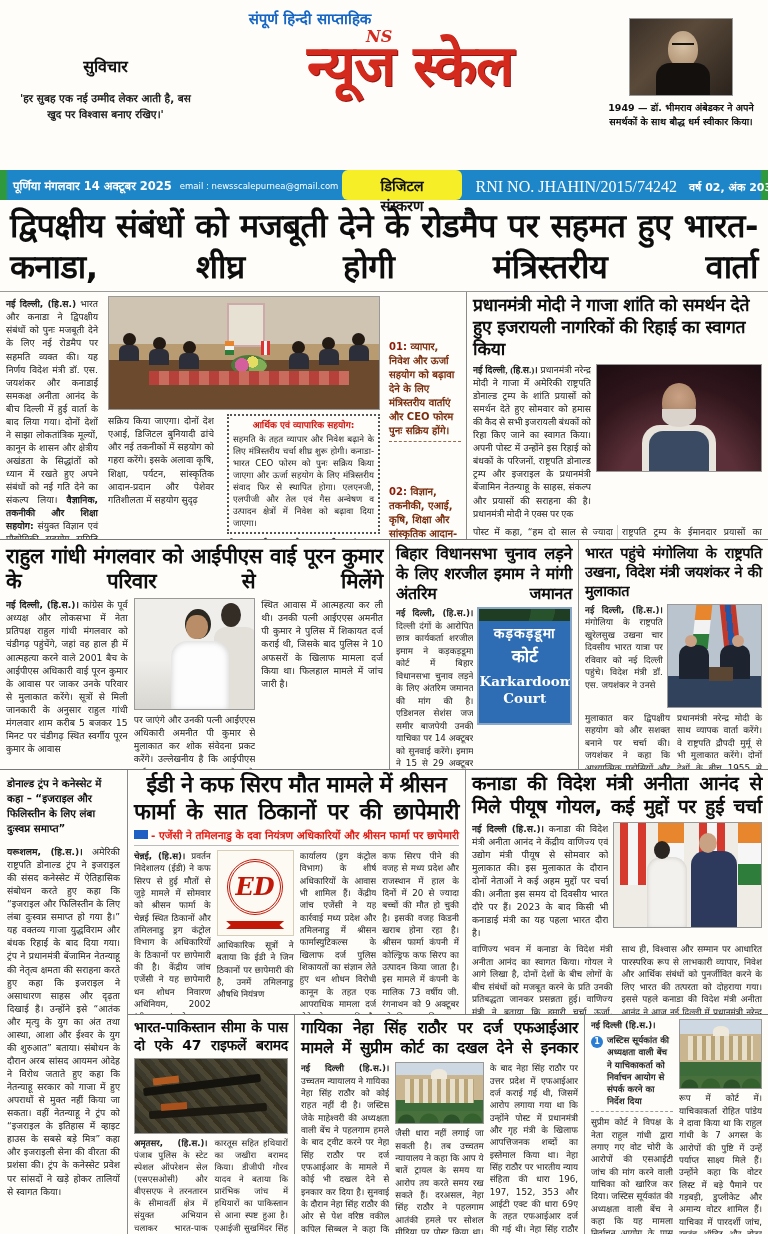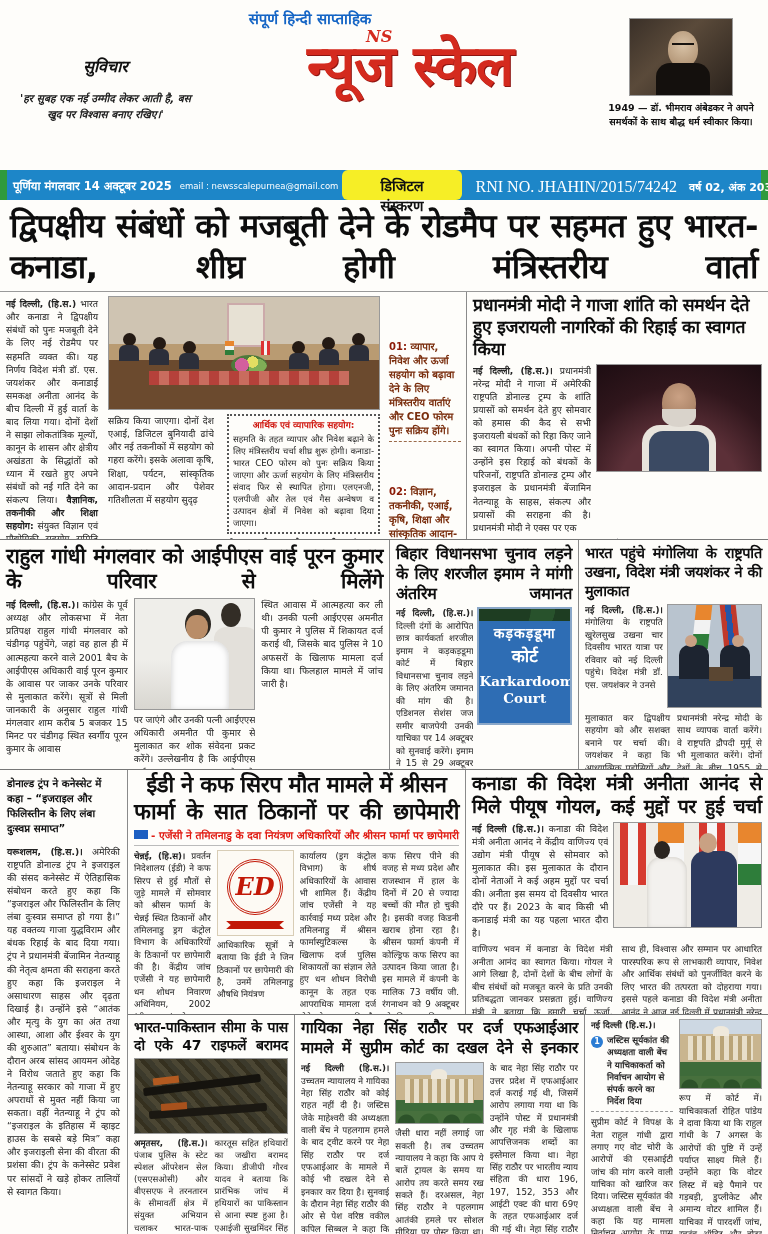--- a/index.html
+++ b/index.html
@@ -6,21 +6,21 @@
   html,body { background:#e9e9e9; }
   body { font-family:"DejaVu Sans", sans-serif; }
   .page { width:768px; height:1234px; margin:0 auto; background:#fefdfa; position:relative; overflow:hidden; color:#1b1b1b; }
 
   
   .masthead { position:relative; height:170px; }
   .tagline-top { position:absolute; left:200px; top:8px; width:220px; text-align:center; color:#1565c5; font-weight:bold; font-size:15px; }
   .monogram { position:absolute; left:366px; top:27px; font-family:"DejaVu Serif", serif; font-style:italic; font-weight:bold; font-size:16px; color:#d42a1e; }
   .paper-title { position:absolute; left:215px; top:38px; width:390px; text-align:center; color:#d42a1e; font-size:56px; font-weight:900; letter-spacing:-1px; line-height:1.0; text-shadow:1px 1px 0 #8d1410; }
   .tagline-bottom { position:absolute; left:330px; top:128px; width:260px; text-align:center; font-weight:bold; font-size:16px; color:#111; }
-  .suvichar { position:absolute; left:18px; top:55px; width:175px; text-align:center;font-style:italic; }
+  .suvichar { position:absolute; left:18px; top:55px; width:175px; text-align:center; }
   .suvichar-label { font-weight:bold; font-size:16px; color:#111; margin-bottom:14px; }
   .suvichar-quote { font-weight:bold; font-size:10.5px; line-height:1.5; color:#222; }
   .mast-photo-wrap { position:absolute; right:12px; top:18px; width:150px; }
   .ph-ambedkar { width:104px; height:78px; margin:0 auto; border:1px solid #555; position:relative; background:linear-gradient(135deg,#3a3028 0%,#5a4a3a 40%,#2a221c 100%); overflow:hidden; }
   .ph-ambedkar .face { position:absolute; left:38px; top:12px; width:30px; height:36px; border-radius:50% 50% 45% 45%; background:radial-gradient(circle at 50% 40%,#d8c2a6,#a98a6a); }
   .ph-ambedkar .glasses { position:absolute; left:42px; top:24px; width:22px; height:6px; border-top:2px solid #171310; }
   .ph-ambedkar .suit { position:absolute; left:26px; top:44px; width:54px; height:34px; border-radius:14px 14px 0 0; background:#14100d; }
   .mast-caption { margin-top:5px; font-size:9.5px; font-weight:bold; text-align:center; line-height:1.45; color:#111; }
 
   
@@ -58,21 +58,21 @@
   .lead-box-wrap { flex:1; overflow:hidden; }
   .dotted-box { border:2px dotted #555; padding:3px 4px; font-size:8.6px; line-height:1.4; text-align:justify; }
   .box-title { color:#d01810; font-weight:bold; text-align:center; font-size:9px; margin-bottom:1px; }
   .after-box { margin-top:3px; font-size:9px; line-height:1.4; }
   .lead-hl { width:82px; padding:5px 5px; overflow:hidden; }
   .hl-item { border-bottom:1px dashed #9a6a4a; padding:3px 0; color:#7a2e0e; font-weight:bold; font-size:10px; line-height:1.4;margin-top:40px; }
   .hl-num { color:#8b1a06; }
   .hl-tail { padding-top:5px; font-size:9px; }
   .lead-right { flex:1; border-left:1px solid #8a8a8a; padding:3px 6px; overflow:hidden; }
   .lead-right h2 { font-size:17.5px; line-height:1.25; margin-bottom:3px; }
-  .modi-top { display:flex; gap:5px; }
+  .modi-top { display:flex; gap:5px;font-family:Liberation Serif, serif; }
   .modi-c1 { width:118px; overflow:hidden; }
   .ph-modi { flex:1; height:108px; background:radial-gradient(circle at 50% 120%,#5c3038 0 40%,#30161c 70%,#1d0d12 100%); }
   .ph-modi .head { position:absolute; left:50%; top:18px; transform:translateX(-50%); width:34px; height:40px; border-radius:50% 50% 46% 46%; background:radial-gradient(circle at 50% 35%,#caa184,#9a7458); }
   .ph-modi .beard { position:absolute; left:50%; top:40px; transform:translateX(-50%); width:34px; height:22px; border-radius:0 0 50% 50%; background:linear-gradient(180deg,transparent 0 20%,#d9d3cb 20% 100%); }
   .ph-modi .body { position:absolute; left:50%; top:60px; transform:translateX(-50%); width:74px; height:48px; border-radius:18px 18px 0 0; background:#e8e4dc; }
   .ph-modi .jacket { position:absolute; left:50%; top:66px; transform:translateX(-50%); width:60px; height:42px; border-radius:14px 14px 0 0; background:#3b4a63; }
   .modi-bottom { margin-top:4px; columns:2; column-gap:9px; column-rule:1px solid #ccc; }
 
   
   .row2 { display:flex; height:230px; border-bottom:1px solid #777; }

